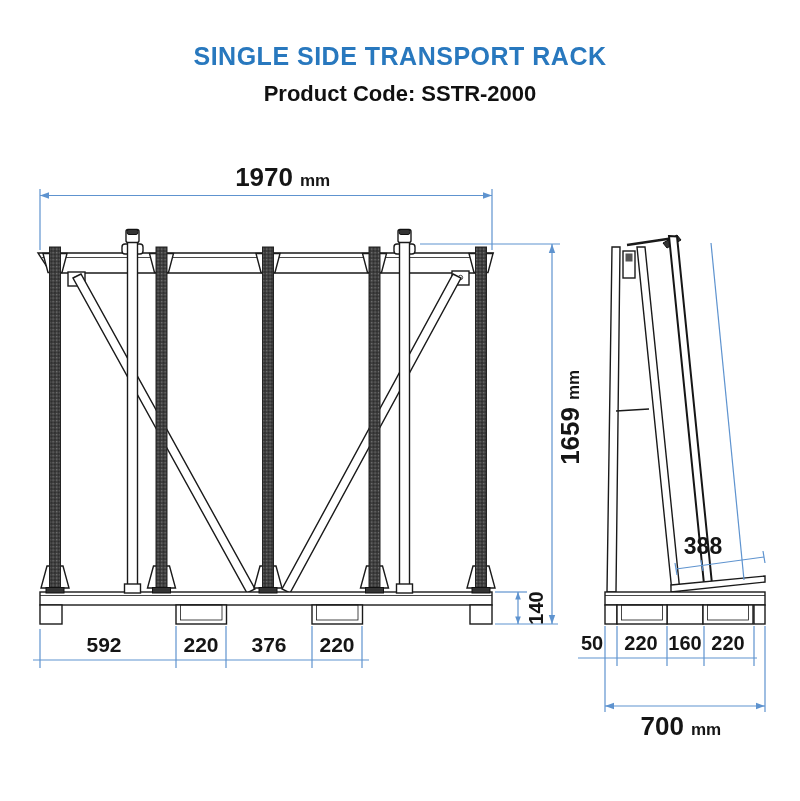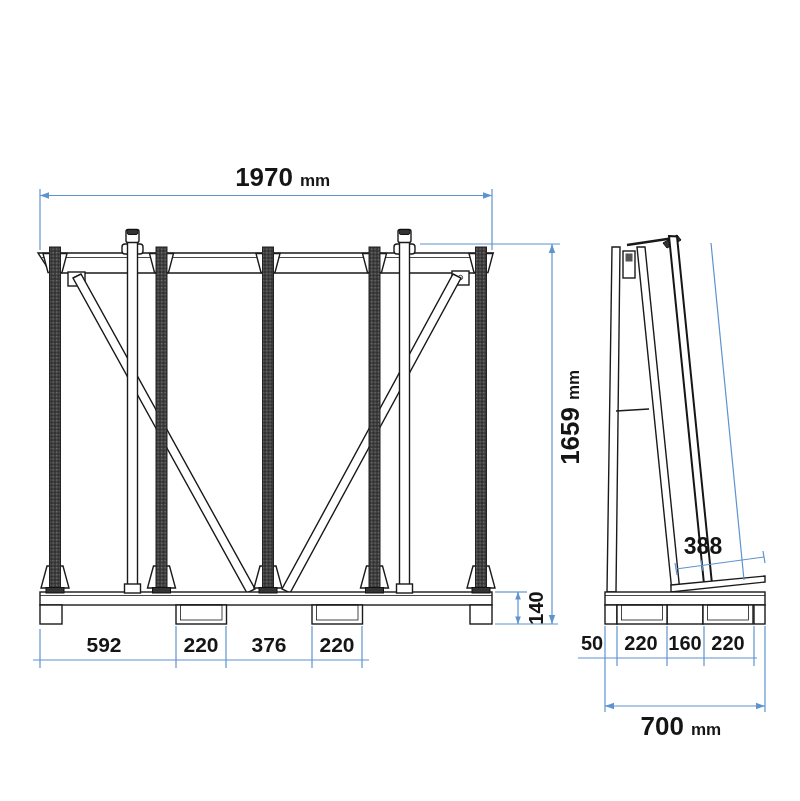--- a/index.html
+++ b/index.html
@@ -21,20 +21,25 @@
   .dim-label-lg{font-family:"Liberation Sans",sans-serif;font-weight:700;font-size:26px;fill:#151515;}
   .dim-label-md{font-family:"Liberation Sans",sans-serif;font-weight:700;font-size:23px;fill:#151515;}
   .dim-label-sm{font-family:"Liberation Sans",sans-serif;font-weight:700;font-size:20px;fill:#151515;}
   .dim-unit{font-family:"Liberation Sans",sans-serif;font-weight:700;font-size:17px;fill:#151515;}
 </style>
 </head>
 <body>
 
 <div id="stage">
 
+  <div class="title">SINGLE SIDE TRANSPORT RACK</div>
+  <div class="subtitle">
+    <span>Product Code:</span>
+    <span>SSTR-2000</span>
+  </div>
 
   <svg width="800" height="801" viewBox="0 0 800 801">
     <defs>
       <pattern id="postTex" width="3.5" height="3.5" patternUnits="userSpaceOnUse">
         <rect width="3.5" height="3.5" fill="#3f3f3f"></rect>
         <rect x="0" y="0" width="1.3" height="1.3" fill="#6f6f6f"></rect>
         <rect x="1.8" y="1.8" width="1.3" height="1.3" fill="#232323"></rect>
       </pattern>
     </defs>
 

